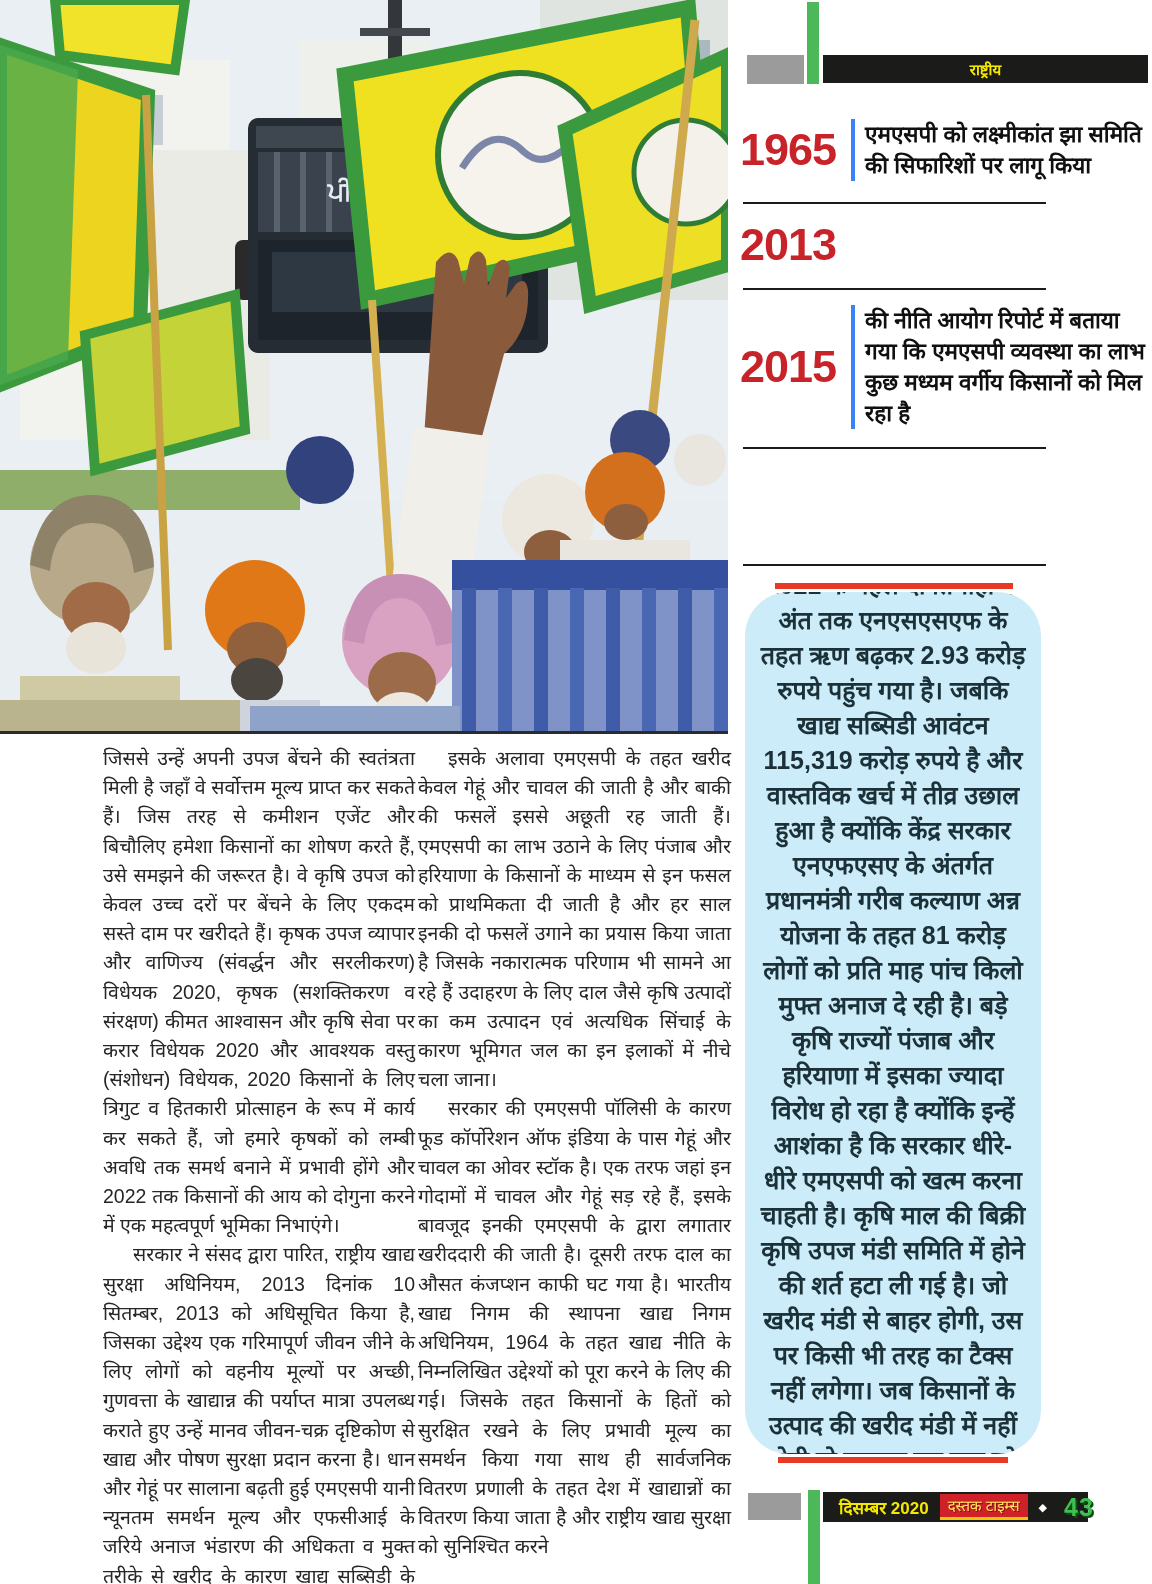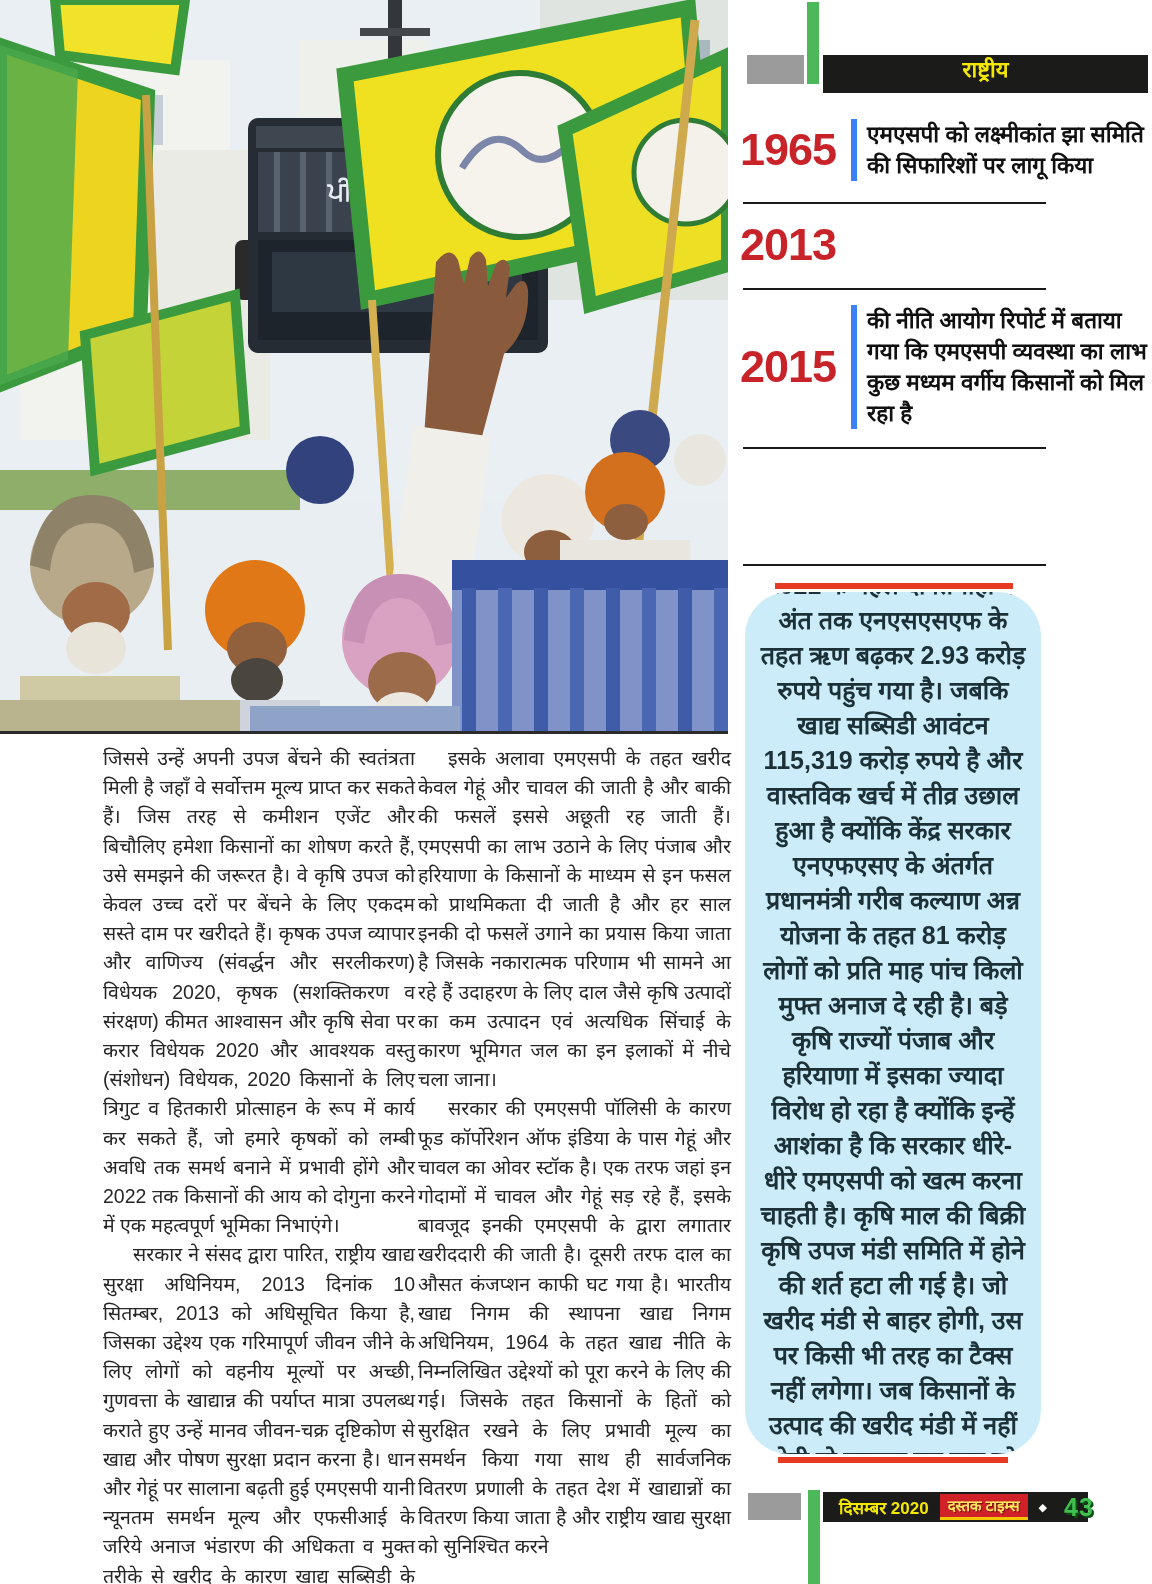--- a/index.html
+++ b/index.html
@@ -6,26 +6,26 @@
   .page{
     position:relative;width:1152px;height:1584px;background:#ffffff;overflow:hidden;
     font-family:"Liberation Sans","DejaVu Sans",sans-serif;color:#222;
   }
   
   .photo{position:absolute;left:0;top:0;width:728px;height:734px;border-bottom:3px solid #2b2b2b;box-sizing:border-box;overflow:hidden;background:#e8eef2;}
   .photo svg{display:block;}
   
   .hdr-green{position:absolute;left:807px;top:2px;width:12px;height:82px;background:#4db85a;}
   .hdr-gray{position:absolute;left:747px;top:55px;width:57px;height:29px;background:#9b9b9b;}
-  .hdr-black{position:absolute;left:823px;top:55px;width:325px;height:38px;background:#1b1b19;
-    color:#f5e800;font-size:22px;font-weight:bold;text-align:center;line-height:29px;}
+  .hdr-black{position:absolute;left:823px;top:55px;width:325px;height:28px;background:#1b1b19;
+    color:#f5e800;font-size:15px;font-weight:bold;text-align:center;line-height:29px;}
   
   .tl-entry{position:absolute;left:740px;width:410px;display:flex;align-items:center;}
   .tl-year{flex:none;width:102px;text-align:left;padding-right:9px;font-size:45px;font-weight:bold;color:#c9232a;letter-spacing:-1px;}
-  .tl-text{border-left:6px solid #3b82f6;padding-left:10px;font-size:22.5px;font-weight:bold;line-height:31px;color:#101010;}
+  .tl-text{border-left:4px solid #3b82f6;padding-left:10px;font-size:22.5px;font-weight:bold;line-height:31px;color:#101010;}
   .tl-sep{position:absolute;left:743px;width:303px;height:0;border-top:2px solid #1a1a1a;}
   #tl-e1{top:96px;height:107px;}
   #tl-e2{top:206px;height:78px;}
   #tl-e3{top:288px;height:158px;}
   #tl-e4{top:452px;height:110px;}
   #tl-s1{top:202px;} #tl-s2{top:288px;} #tl-s3{top:447px;} #tl-s4{top:564px;}
   
   .rule-red-top{position:absolute;left:775px;top:583px;width:238px;height:6px;background:#e63a23;}
   .rule-red-bottom{position:absolute;left:778px;top:1457px;width:230px;height:6px;background:#e63a23;}
   .blue-box{position:absolute;left:745px;top:592px;width:296px;height:862px;background:#cbecf8;
@@ -37,21 +37,21 @@
   .col p{margin:0;}
   .col p.indent{text-indent:30px;}
   #col-left{left:103px;}
   #col-mid{left:418px;width:313px;}
   
   .ftr-gray{position:absolute;left:748px;top:1493px;width:53px;height:27px;background:#9b9b9b;}
   .ftr-green{position:absolute;left:808px;top:1490px;width:12px;height:94px;background:#4db85a;}
   .ftr-black{position:absolute;left:823px;top:1492px;width:265px;height:30px;background:#1b1b19;
     display:flex;align-items:center;padding-left:16px;box-sizing:border-box;gap:11px;}
   .ftr-date{color:#f5e800;font-size:17px;font-weight:bold;white-space:nowrap;}
-  .ftr-logo{background:#cf2127;color:#ffe95e;font-size:15px;font-weight:bold;padding:1px 8px 2px 8px;
+  .ftr-logo{background:#cf2127;color:#ffe95e;font-size:15px;font-weight:normal;padding:1px 8px 2px 8px;
     border-bottom:3px solid #f5c400;white-space:nowrap;text-shadow:1px 1px 0 #7c0d0d;}
   .ftr-diamond{color:#ffffff;font-size:11px;}
   .ftr-page{color:#3fbf4e;font-size:25px;font-weight:bold;text-shadow:2px 2px 0 #0d4d18;letter-spacing:1px;margin-left:6px;}
 </style>
 </head>
 <body>
 
 <div class="page">
 
   <div class="photo">

